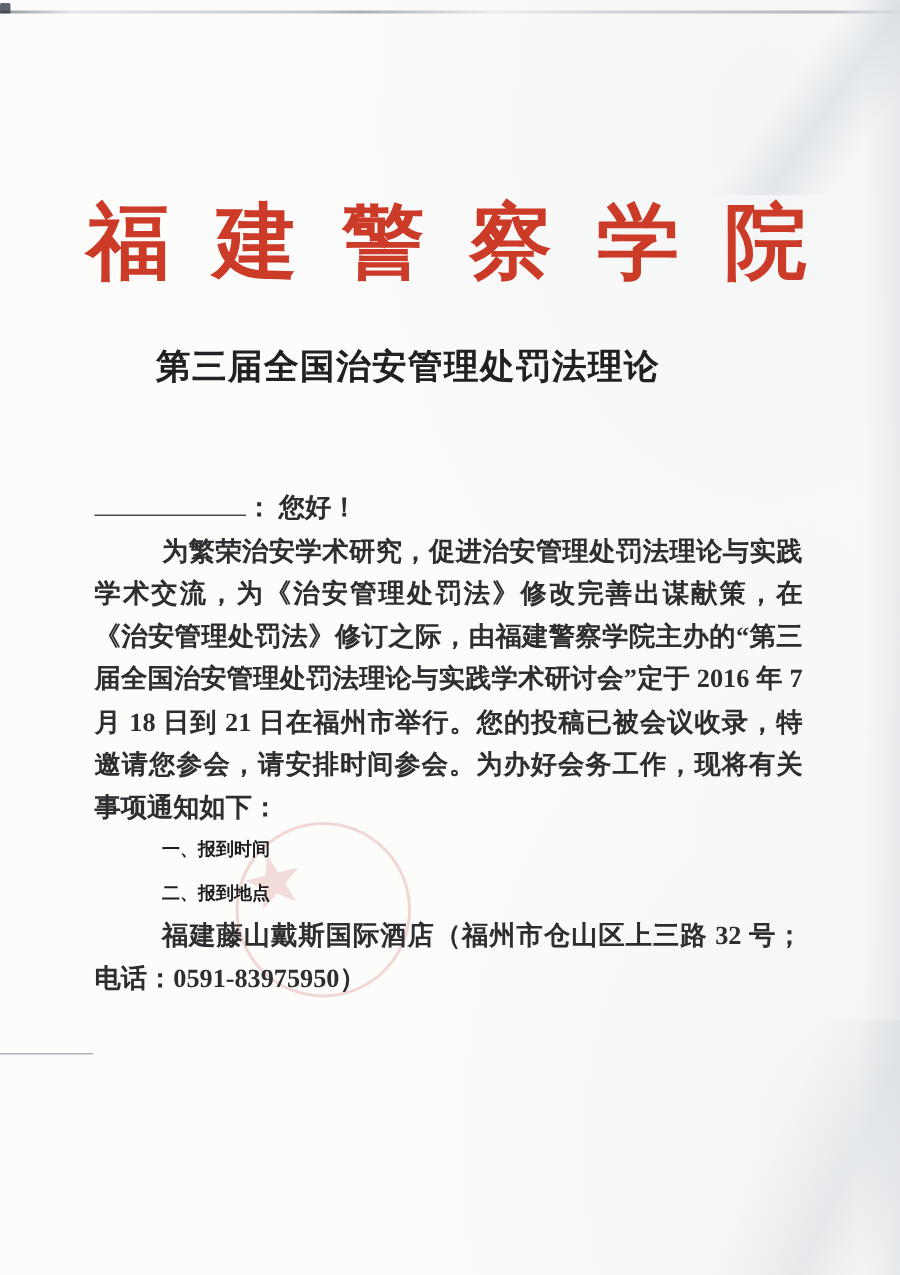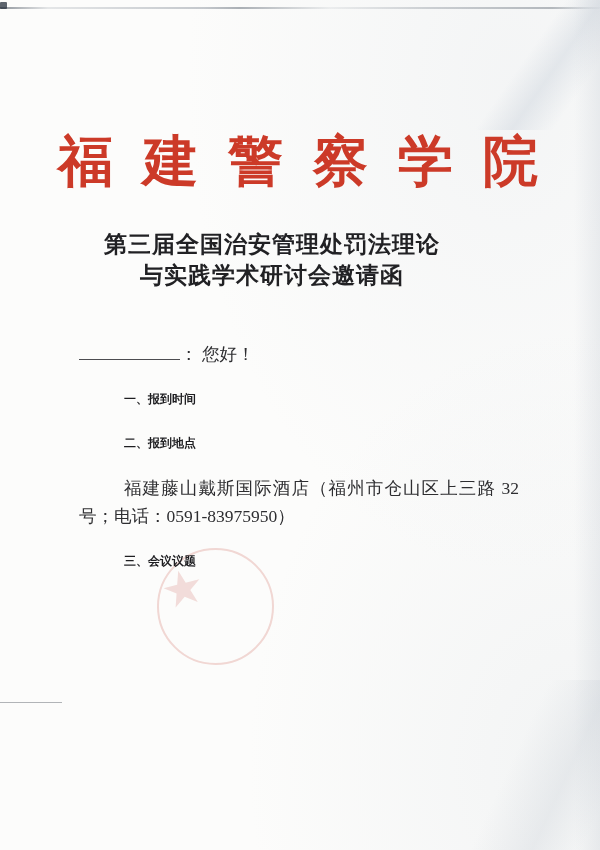--- a/index.html
+++ b/index.html
@@ -89,21 +89,21 @@
     color: #212124;
   }
 
   
   .content {
     position: absolute; top: 324px; left: 63px; width: 472px;
     font-size: 17.5px; line-height: 28.5px;
     color: #2e2e31;
     text-align: justify;
   }
-  .content p { margin: 16px; }
+  .content p { margin: 0; font-weight: bold; }
   .salutation { text-align: left; }
   .blank-line {
     display: inline-block; width: 101px; height: 1.05em;
     border-bottom: 1.8px solid #4c4c50;
     vertical-align: baseline;
   }
   .indent { text-indent: 45px; }
   .section-heading {
     font-family: "Liberation Sans", "DejaVu Sans", sans-serif;
     font-weight: bold;
@@ -126,30 +126,29 @@
   <div class="artifact left-stray-line"></div>
 
   <div class="seal">
     <span class="star">★</span>
   </div>
 
   <div class="letterhead">福建警察学院</div>
 
   <div class="doc-title">
     <div>第三届全国治安管理处罚法理论</div>
-    <div>与实践学术研讨会邀请函</div>
   </div>
 
   <div class="content">
 
     <p class="salutation"><span class="blank-line"></span><span>： 您好！</span></p>
 
+    <p class="indent">为繁荣治安学术研究，促进治安管理处罚法理论与实践学术交流，为《治安管理处罚法》修改完善出谋献策，在《治安管理处罚法》修订之际，由福建警察学院主办的“第三届全国治安管理处罚法理论与实践学术研讨会”定于 2016 年 7 月 18 日到 21 日在福州市举行。您的投稿已被会议收录，特邀请您参会，请安排时间参会。为办好会务工作，现将有关事项通知如下：</p>
 
     <p class="section-heading">一、报到时间</p>
 
     <p class="section-heading">二、报到地点</p>
     <p class="indent">福建藤山戴斯国际酒店（福州市仓山区上三路 32 号；电话：0591-83975950）</p>
 
-    <p class="section-heading">三、会议议题</p>
 
   </div>
 
 </div>
 
 </body></html>

